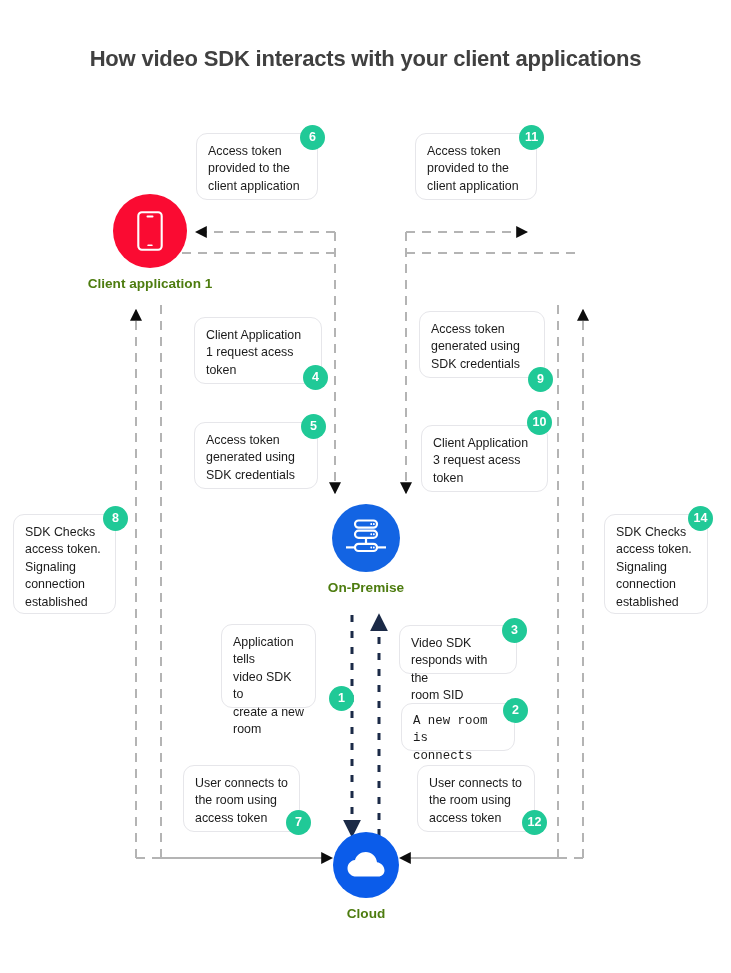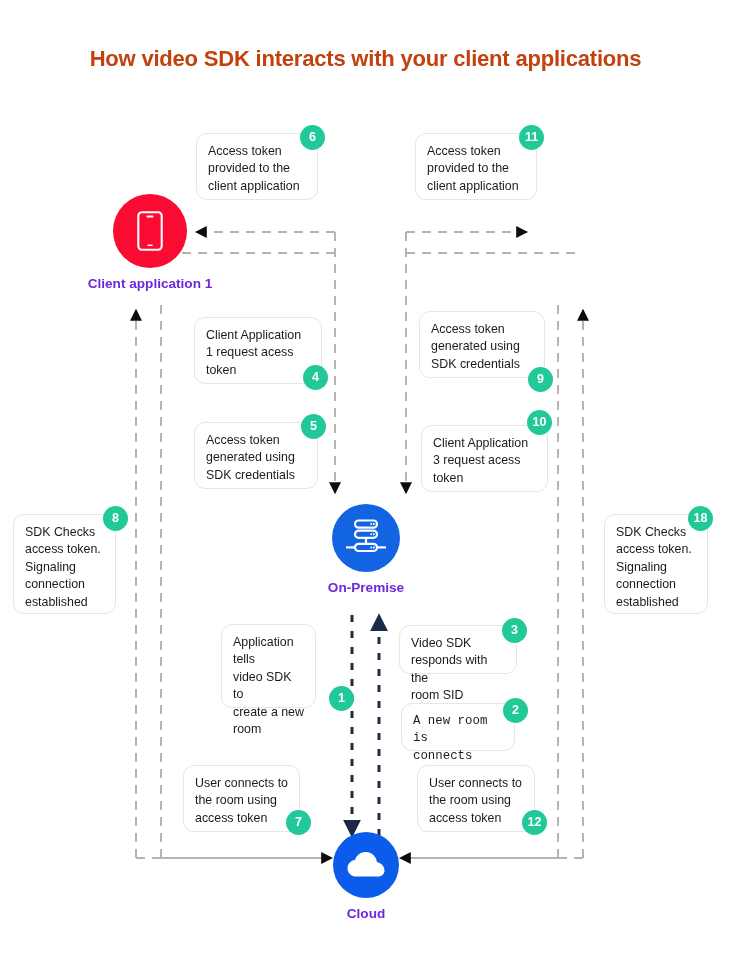--- a/index.html
+++ b/index.html
@@ -17,21 +17,21 @@
 
   
   .title {
     position: absolute;
     left: 0; top: 44px; width: 731px;
     text-align: center;
     font-size: 22px;
     font-weight: bold;
     line-height: 29px;
     letter-spacing: -0.2px;
-    color: #c2410c;
+    color: #404040;
   }
 
   
   #wires { position: absolute; left: 0; top: 0; width: 731px; height: 973px; }
 
   
   .box {
     position: absolute;
     background: #ffffff;
     border: 1px solid #e6e6ea;
@@ -64,21 +64,21 @@
   .node { position: absolute; z-index: 5; }
   .node .disc {
     border-radius: 50%;
     display: flex; align-items: center; justify-content: center;
   }
   .node .caption {
     margin-top: 8px;
     text-align: center;
     font-size: 13.6px;
     font-weight: bold;
-    color: #6d28d9;
+    color: #4d7c0f;
     white-space: nowrap;
   }
   .disc-red { background: #fa0b32; }
   .disc-blue-dark { background: #1364e3; }
   .disc-blue { background: #0b5cea; }
 </style>
 </head>
 <body>
 
 <div id="stage">
@@ -224,21 +224,21 @@
   </div>
   <div class="badge" style="left:103px; top:506px;">8</div>
 
   <div class="box" style="left:604px; top:514px; width:104px; height:100px;">
     <span>SDK Checks</span>
     <span>access token.</span>
     <span>Signaling</span>
     <span>connection</span>
     <span>established</span>
   </div>
-  <div class="badge" style="left:688px; top:506px;">18</div>
+  <div class="badge" style="left:688px; top:506px;">14</div>
 
   <div class="box" style="left:221px; top:624px; width:95px; height:84px;">
     <span>Application tells</span>
     <span>video SDK to</span>
     <span>create a new</span>
     <span>room</span>
   </div>
   <div class="badge" style="left:329px; top:686px;">1</div>
 
   <div class="box" style="left:399px; top:625px; width:118px; height:49px;">

